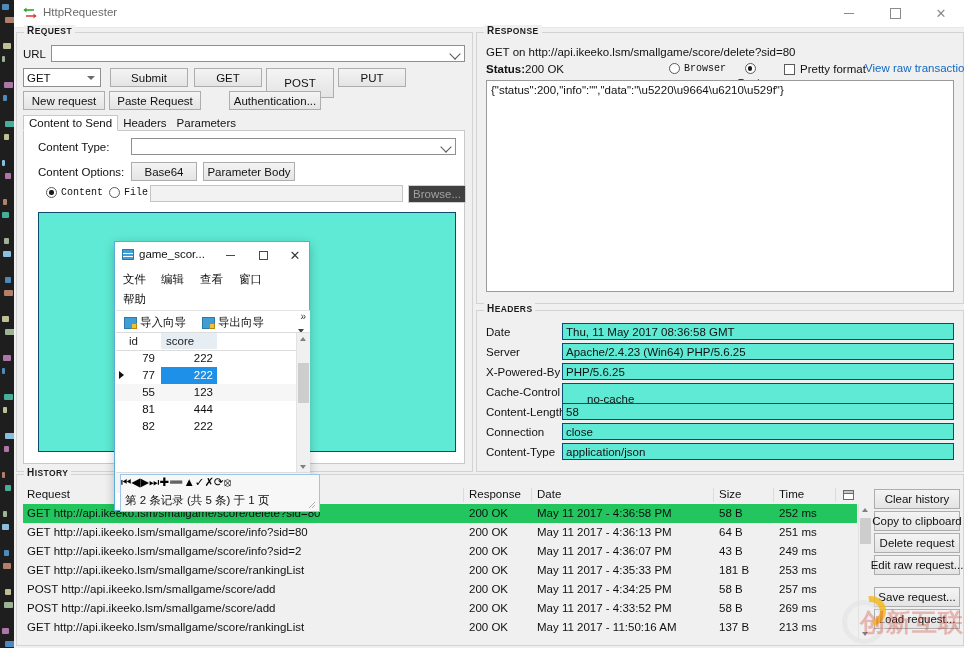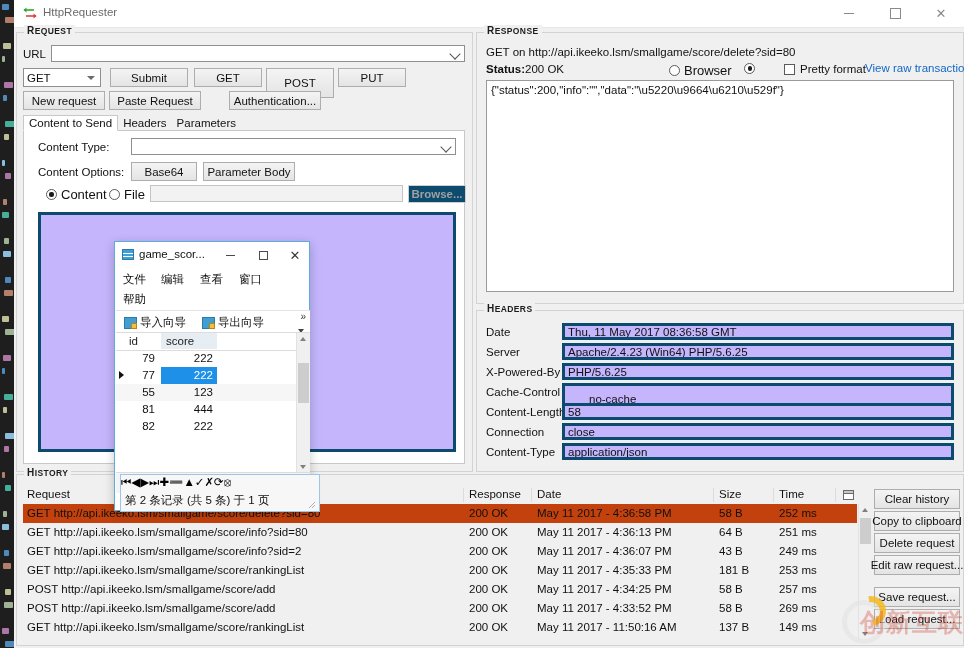--- a/index.html
+++ b/index.html
@@ -28,36 +28,36 @@
   .wbtn .gl-min{display:block;width:10px;height:1px;background:#8a8a8a;}
   .wbtn .gl-max{display:block;width:9px;height:9px;border:1px solid #8a8a8a;}
   .wbtn .gl-close{display:block;font-size:13px;line-height:1;color:#8a8a8a;}
   
   .group{position:absolute;border:1px solid #d3d3d3;background:#f0f0f0;}
   .group > .glabel{position:absolute;left:7px;top:-8px;background:#f0f0f0;padding:0 3px;
     font-size:10px;letter-spacing:.4px;font-weight:bold;color:#1c1c1c;}
   .glabel .sc{font-size:8.5px;}
   
   .lbl{position:absolute;font-size:11.5px;color:#111;white-space:nowrap;}
-  .txtin{position:absolute;background:#c4b5fd;border:3px solid #0c4a6e;
+  .txtin{position:absolute;background:#5eead4;border:1px solid #0c4a6e;
     font-size:11.5px;color:#111;box-sizing:border-box;
     display:flex;align-items:center;padding:0 3px;overflow:hidden;white-space:nowrap;}
   .txtin.ro{background:#f2f2f2;border:1px solid #c4c4c4;color:#9a9a9a;}
   .combo{position:absolute;background:#fff;border:1px solid #8f8f8f;box-sizing:border-box;
     display:flex;align-items:center;padding:0 3px;font-size:11.5px;color:#111;}
   .combo .carr{position:absolute;right:5px;top:50%;margin-top:-2px;
     width:0;height:0;border-left:4px solid transparent;border-right:4px solid transparent;
     border-top:4px solid #6b6b6b;}
   .combo.chev .carr{border:none;width:7px;height:7px;margin-top:-4px;
     border-right:1.4px solid #555;border-bottom:1.4px solid #555;transform:rotate(45deg);}
   .btn{position:absolute;box-sizing:border-box;background:linear-gradient(#f4f4f4,#e4e4e4);
     border:1px solid #adadad;font-size:11.5px;color:#111;
     display:flex;align-items:center;justify-content:center;white-space:nowrap;}
-  .btn.dis{color:#a0a0a0;background:#0c4a6e;border-color:#cfcfcf;font-weight:bold;}
-  .radio{position:absolute;display:flex;align-items:center;gap:4px;font-size:13px;color:#111;}
+  .btn.dis{color:#a0a0a0;background:#404040;border-color:#cfcfcf;}
+  .radio{position:absolute;display:flex;align-items:center;gap:4px;font-size:10px;color:#111;font-family:Liberation Mono, monospace;}
   .radio .rb{width:11px;height:11px;border:1px solid #5a5a5a;border-radius:50%;
     background:#fff;box-sizing:border-box;position:relative;flex:0 0 auto;}
   .radio.on .rb:after{content:"";position:absolute;left:2.4px;top:2.4px;width:4.2px;height:4.2px;
     border-radius:50%;background:#1b1b1b;}
   .check{position:absolute;display:flex;align-items:center;gap:5px;font-size:11.5px;color:#111;}
   .check .cb{width:11px;height:11px;border:1px solid #5a5a5a;background:#fff;box-sizing:border-box;flex:0 0 auto;}
   .link{position:absolute;font-size:11.5px;color:#1268c3;white-space:nowrap;}
   
   .tabbar{position:absolute;display:flex;align-items:flex-end;height:17px;}
   .tab{height:16px;padding:0 5px;font-size:11.5px;color:#111;
@@ -65,21 +65,21 @@
   .tab.sel{background:#fff;border:1px solid #c8c8c8;border-bottom:1px solid #fff;position:relative;z-index:3;}
   
   .pane{position:absolute;background:#fff;border:1px solid #c8c8c8;box-sizing:border-box;}
   .respbody{position:absolute;background:#fff;border:1px solid #9a9a9a;box-sizing:border-box;
     font-size:11.5px;color:#111;padding:3px 4px;overflow:hidden;white-space:nowrap;}
   
   .hist-head{position:absolute;height:18px;background:#f0f0f0;border-bottom:1px solid #d6d6d6;}
   .hist-head .hcell{position:absolute;top:2px;font-size:11.5px;color:#111;}
   .hist-head .hsep{position:absolute;top:2px;width:1px;height:14px;background:#dcdcdc;}
   .hrow{position:absolute;left:0;height:19px;width:100%;}
-  .hrow.sel{background:#c2410c;text-align:center;}
+  .hrow.sel{background:#22c55e;text-align:center;}
   .hrow .c{position:absolute;top:3px;font-size:11.5px;color:#111;white-space:nowrap;}
   .vsb{position:absolute;width:13px;background:#f0f0f0;border-left:1px solid #e2e2e2;}
   .vsb .thumb{position:absolute;left:1px;width:11px;background:#cdcdcd;}
   .vsb .ar{position:absolute;left:3px;width:0;height:0;border-left:3.5px solid transparent;
     border-right:3.5px solid transparent;}
   .vsb .ar.up{top:4px;border-bottom:4px solid #808080;}
   .vsb .ar.dn{bottom:4px;border-top:4px solid #808080;}
   
   .child{position:absolute;background:#fff;border:1px solid #5aaed8;
     box-shadow:0 3px 10px rgba(0,0,0,.22);box-sizing:border-box;}
@@ -369,21 +369,21 @@
             <div class="c" style="left:446px;">200 OK</div>
             <div class="c" style="left:514px;">May 11 2017 - 4:33:52 PM</div>
             <div class="c" style="left:696px;">58 B</div>
             <div class="c" style="left:756px;">269 ms</div>
           </div>
           <div class="hrow" style="top:114px;">
             <div class="c" style="left:4px;">GET http://api.ikeeko.lsm/smallgame/score/rankingList</div>
             <div class="c" style="left:446px;">200 OK</div>
             <div class="c" style="left:514px;">May 11 2017 - 11:50:16 AM</div>
             <div class="c" style="left:696px;">137 B</div>
-            <div class="c" style="left:756px;">149 ms</div>
+            <div class="c" style="left:756px;">213 ms</div>
           </div>
         </div>
     </div>
 
     <div class="vsb" style="left:841px;top:29px;width:13px;height:136px;">
       <i class="ar up"></i>
       <div class="thumb" style="top:14px;height:26px;"></div>
       <i class="ar dn"></i>
     </div>
 

